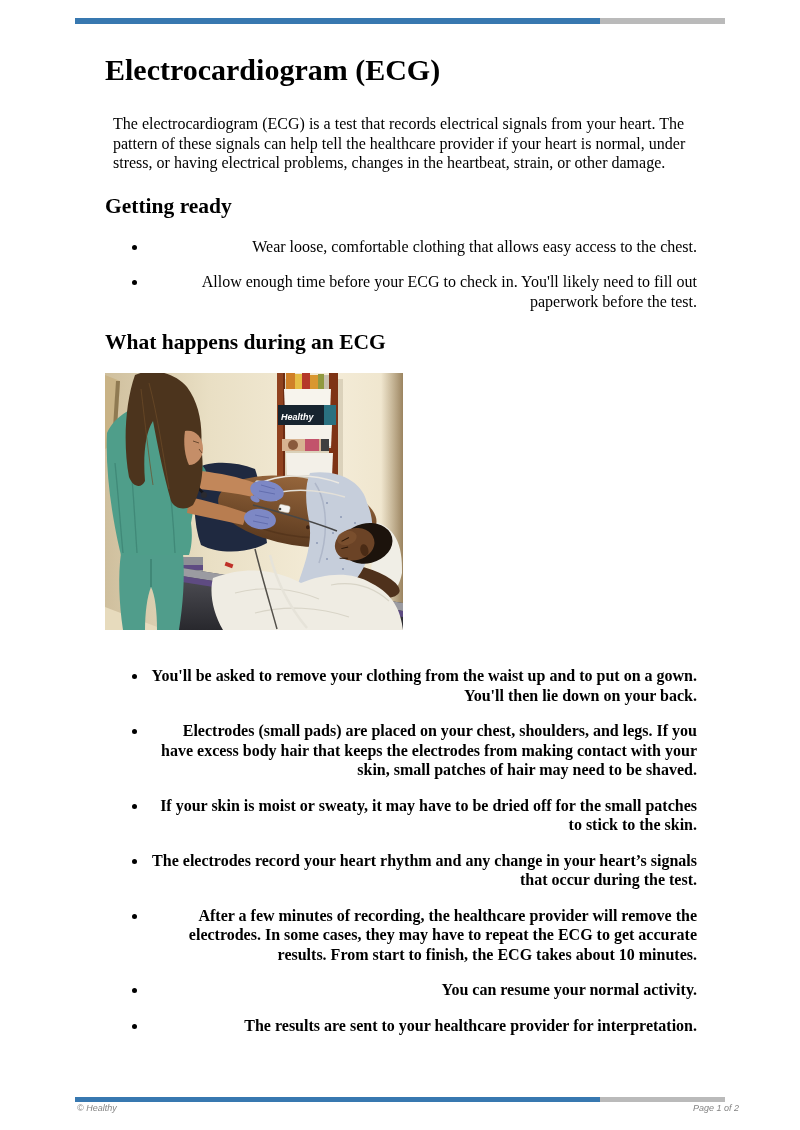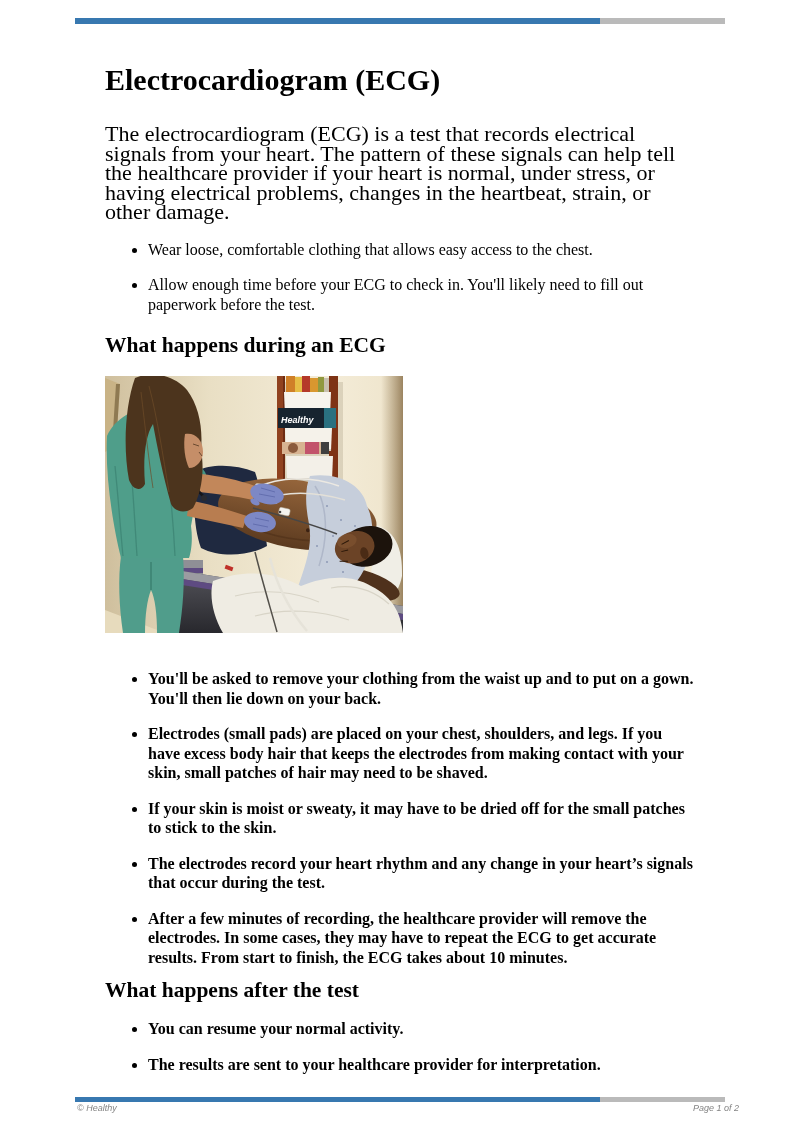--- a/index.html
+++ b/index.html
@@ -10,29 +10,29 @@
   }
   .page { position:absolute; inset:0; background:#fff; overflow:hidden; }
 
   
   .accent-bar { position:absolute; left:75px; width:650px; display:flex; }
   .accent-bar.top { top:18px; height:6px; }
   .accent-bar.bottom { top:1097px; height:5px; }
   .accent-bar .seg-blue { width:525px; height:100%; }
   .accent-bar .seg-gray { flex:1; height:100%; }
 
-  .content { position:absolute; left:105px; top:62px; width:592px; }
+  .content { position:absolute; left:105px; top:52px; width:592px; }
 
   h1.doc-title { font-size:30px; line-height:36px; font-weight:bold; }
-  p.intro { margin-top:26px; font-size:22px; line-height:19.5px; }
+  p.intro { margin-top:26px; font-size:16px; line-height:19.5px;margin-left:8px; }
   h2.section-heading { font-size:21.5px; line-height:26px; font-weight:bold; }
   h2.mt-a { margin-top:20px; }
   h2.mt-b { margin-top:18px; }
   h2.mt-c { margin-top:10px; }
-  ul.bullets { list-style:disc; margin:18px 0 0 0; padding-left:43px; }
+  ul.bullets { list-style:disc; margin:18px 0 0 0; padding-left:43px;text-align:right; }
   ul.bullets.tight { margin-top:16px;font-weight:bold; }
   ul.bullets li { font-size:16px; line-height:19.5px; margin-bottom:16px; }
   ul.bullets li:last-child { margin-bottom:0; }
 
   figure.photo { margin-top:18px; width:298px; height:277px; }
   figure.photo svg { display:block; }
 
   .footer-text {
     position:absolute; top:1103px;
     font-family:"Liberation Sans", sans-serif; font-style:italic;
@@ -50,20 +50,21 @@
     <div class="seg-blue" style="background: rgb(56, 120, 176);"></div>
     <div class="seg-gray" style="background: rgb(186, 186, 186);"></div>
   </div>
 
   <div class="content">
 
     <h1 class="doc-title">Electrocardiogram (ECG)</h1>
 
     <p class="intro">The electrocardiogram (ECG) is a test that records electrical signals from your heart. The pattern of these signals can help tell the healthcare provider if your heart is normal, under stress, or having electrical problems, changes in the heartbeat, strain, or other damage.</p>
 
+    <h2 class="section-heading mt-a">Getting ready</h2>
     <ul class="bullets">
       <li>Wear loose, comfortable clothing that allows easy access to the chest.</li>
       <li>Allow enough time before your ECG to check in. You'll likely need to fill out paperwork before the test.</li>
     </ul>
 
     <h2 class="section-heading mt-b">What happens during an ECG</h2>
 
     <figure class="photo">
       <svg width="298" height="257" viewBox="0 0 298 257" xmlns="http://www.w3.org/2000/svg">
         <defs>
@@ -229,21 +230,20 @@
     </figure>
 
     <ul class="bullets tight">
       <li>You'll be asked to remove your clothing from the waist up and to put on a gown. You'll then lie down on your back.</li>
       <li>Electrodes (small pads) are placed on your chest, shoulders, and legs. If you have excess body hair that keeps the electrodes from making contact with your skin, small patches of hair may need to be shaved.</li>
       <li>If your skin is moist or sweaty, it may have to be dried off for the small patches to stick to the skin.</li>
       <li>The electrodes record your heart rhythm and any change in your heart’s signals that occur during the test.</li>
       <li>After a few minutes of recording, the healthcare provider will remove the electrodes. In some cases, they may have to repeat the ECG to get accurate results. From start to finish, the ECG takes about 10 minutes.</li>
     </ul>
 
-    <h2 class="section-heading mt-c">What happens after the test</h2>
     <ul class="bullets tight">
       <li>You can resume your normal activity.</li>
       <li>The results are sent to your healthcare provider for interpretation.</li>
     </ul>
 
   </div>
 
   <div class="accent-bar bottom">
     <div class="seg-blue" style="background: rgb(56, 120, 176);"></div>
     <div class="seg-gray" style="background: rgb(186, 186, 186);"></div>

